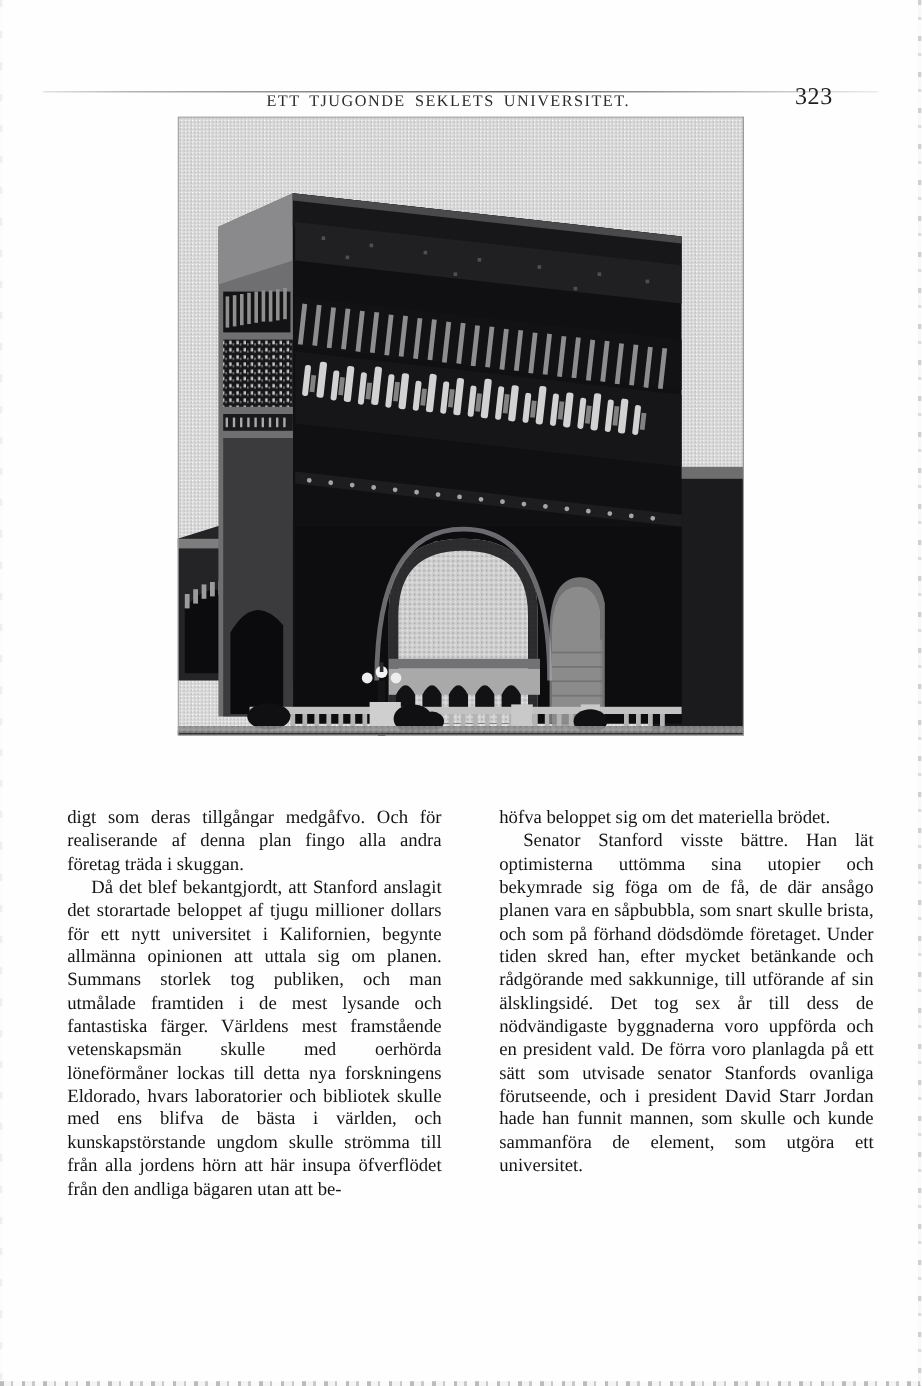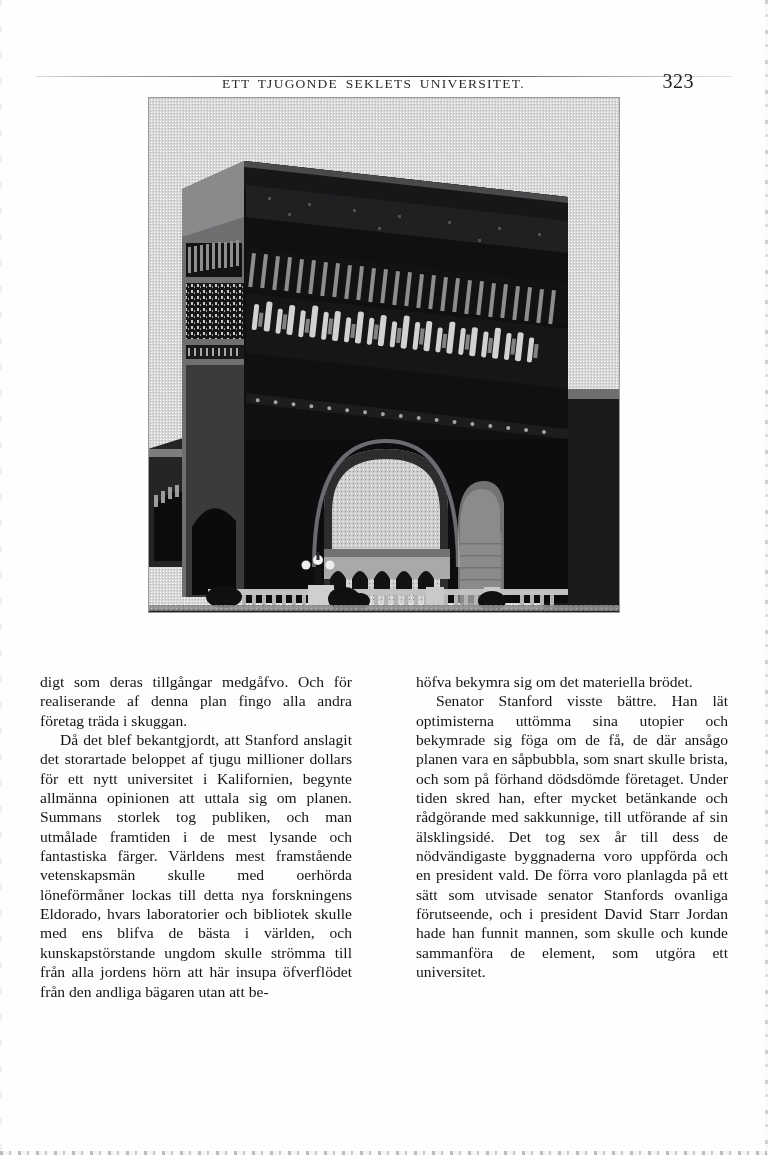--- a/index.html
+++ b/index.html
@@ -92,20 +92,21 @@
   .columns {
     position: absolute;
     left: 40px;
     top: 672px;
     width: 688px;
     display: flex;
     justify-content: space-between;
   }
   .col {
     width: 312px;
+    margin-left: 16px;
   }
   .col p {
     margin: 0;
     font-size: 15.6px;
     line-height: 19.35px;
     text-align: justify;
     text-justify: inter-word;
     color: #141414;
     -webkit-hyphens: none;
     hyphens: none;
@@ -464,21 +465,21 @@
     </svg>
   </div>
 
 
   <div class="columns">
     <div class="col">
       <p>digt som deras tillgångar medgåfvo. Och för realiserande af denna plan fingo alla andra företag träda i skuggan.</p>
       <p class="indent">Då det blef bekantgjordt, att Stanford anslagit det storartade beloppet af tjugu millioner dollars för ett nytt universitet i Kalifornien, begynte allmänna opinionen att uttala sig om planen. Summans storlek tog publiken, och man utmålade framtiden i de mest lysande och fantastiska färger. Världens mest framstående vetenskapsmän skulle med oerhörda löneförmåner lockas till detta nya forskningens Eldorado, hvars laboratorier och bibliotek skulle med ens blifva de bästa i världen, och kunskapstörstande ungdom skulle strömma till från alla jordens hörn att här insupa öfverflödet från den andliga bägaren utan att be-</p>
     </div>
     <div class="col">
-      <p>höfva bekymra sig om det materiella brödet.</p>
+      <p>höfva beloppet sig om det materiella brödet.</p>
       <p class="indent">Senator Stanford visste bättre. Han lät optimisterna uttömma sina utopier och bekymrade sig föga om de få, de där ansågo planen vara en såpbubbla, som snart skulle brista, och som på förhand dödsdömde företaget. Under tiden skred han, efter mycket betänkande och rådgörande med sakkunnige, till utförande af sin älsklingsidé. Det tog sex år till dess de nödvändigaste byggnaderna voro uppförda och en president vald. De förra voro planlagda på ett sätt som utvisade senator Stanfords ovanliga förutseende, och i president David Starr Jordan hade han funnit mannen, som skulle och kunde sammanföra de element, som utgöra ett universitet.</p>
     </div>
   </div>
 
   <div class="edge-noise-bottom"></div>
   <div class="edge-noise-right"></div>
   <div class="edge-noise-left"></div>
 
 </div>
 

